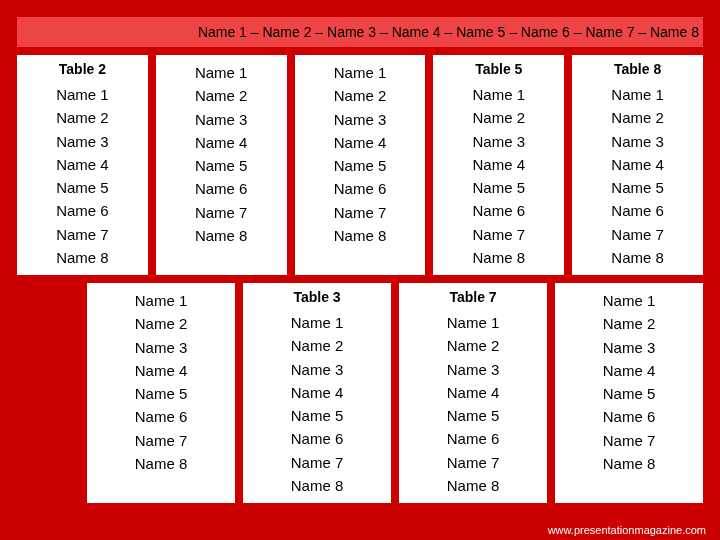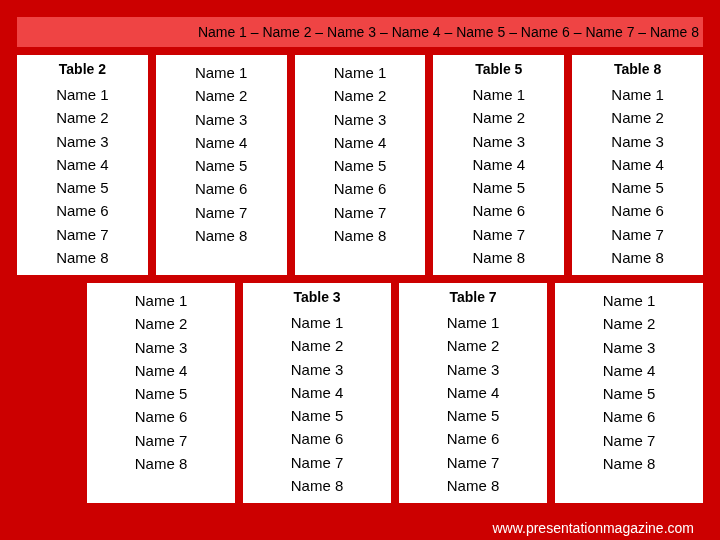--- a/index.html
+++ b/index.html
@@ -66,22 +66,22 @@
       color: #000;
     }
     .name-list {
       font-size: 15px;
       line-height: 1.55;
       color: #000;
     }
     .footer-text {
       position: absolute;
       bottom: 4px;
-      right: 26px;
-      font-size: 14px;
+      right: 14px;
+      font-size: 11px;
       color: white;
     }
   </style>
 </head>
 <body>
 
 <div class="outer-border">
   <div class="seating-header">Name 1 – Name 2 – Name 3 – Name 4 – Name 5 – Name 6 – Name 7 – Name 8</div>
   <div class="tables-grid-top" id="top-grid">
       <div class="table-box">

